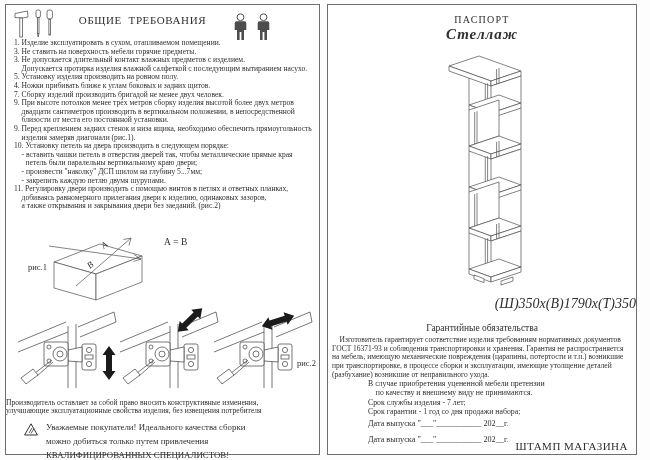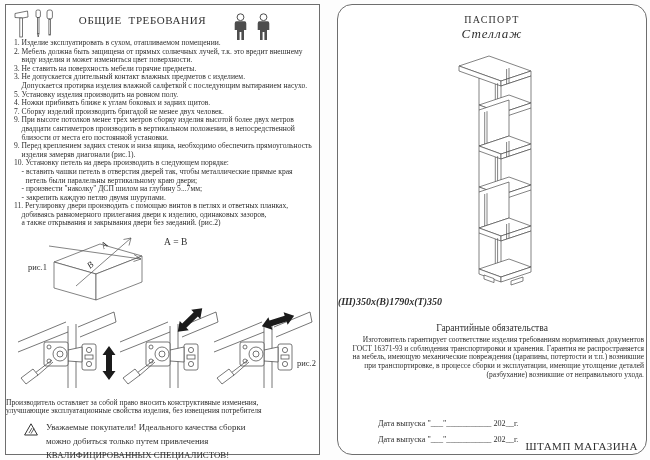--- a/index.html
+++ b/index.html
@@ -1,40 +1,40 @@
 <!DOCTYPE html>
 <html><head>
 <meta charset="utf-8">
 <style>
   html,body{margin:0;padding:0;}
   body{width:650px;height:460px;background:#fdfdfd;position:relative;font-family:"Liberation Serif",serif;color:#2f2f2f;overflow:hidden;}
   .panel{position:absolute;background:#fff;border:1px solid #6e6e6e;}
   #left{left:5px;top:4px;width:313px;height:449px;}
-  #right{left:337px;top:4px;width:308px;height:449px;border-radius:15px;}
+  #right{left:327px;top:4px;width:308px;height:449px;}
   .abs{position:absolute;}
   .pre{white-space:pre-wrap;}
   .lp-title{top:9px;left:0;right:40px;text-align:center;font-size:11px;letter-spacing:0.6px;white-space:pre;}
   .tools-icon{left:7px;top:4px;}
   .people-icon{left:226px;top:8px;}
   .req{top:34px;left:8px;right:0;font-size:7.6px;line-height:8.6px;}
   .req > div{white-space:pre-wrap;}
   .aeqb{left:158px;top:232px;font-size:9.5px;}
   .fig1-label{left:22px;top:257px;font-size:8.5px;}
   .fig1{left:42px;top:232px;}
   .fig2{left:6px;top:295px;}
   .fig2-label{left:291px;top:353px;font-size:8.5px;}
   .manu{top:394px;left:0;right:0;text-align:left;font-size:7.6px;line-height:8.4px;}
   .warn-tri{left:18px;top:418px;}
   .warn-text{left:40px;right:10px;top:415px;text-align:left;font-size:8.8px;font-weight:normal;line-height:14px;}
   .rp-doc{top:9px;left:0;right:0;text-align:center;font-size:10px;letter-spacing:1.2px;}
-  .rp-name{top:21px;left:0;right:0;text-align:center;font-size:13px;font-weight:normal;font-style:italic;letter-spacing:1px;}
+  .rp-name{top:21px;left:0;right:0;text-align:center;font-size:15px;font-weight:bold;font-style:italic;letter-spacing:1px;}
   .shelf{left:121px;top:46px;}
-  .dims{top:291px;left:0;right:0;text-align:left;font-size:10px;font-weight:bold;font-style:italic;}
+  .dims{top:291px;left:0;right:0;text-align:right;font-size:14px;font-weight:normal;font-style:italic;}
   .war-title{top:318px;left:0;right:0;text-align:center;font-size:9.5px;}
-  .war-text{top:331px;left:4px;right:2px;font-size:7.5px;line-height:8.7px;text-align:right;}
+  .war-text{top:331px;left:4px;right:2px;font-size:7.5px;line-height:8.7px;}
   .war-notes{top:374px;left:40px;right:2px;font-size:7.8px;line-height:9.4px;}
   .date1{top:414px;left:40px;font-size:8.2px;}
   .date2{top:430px;left:40px;font-size:8.2px;}
   .stamp{top:435px;right:8px;font-size:11px;letter-spacing:0.5px;}
   svg{overflow:visible;}
   .ln{stroke:#4a4a4a;stroke-width:0.75;fill:none;}
   .lnf{stroke:#4a4a4a;stroke-width:0.75;fill:#fff;}
   .ln7{stroke:#4f4f4f;stroke-width:0.7;fill:none;}
   .lnf7{stroke:#4f4f4f;stroke-width:0.7;fill:#fff;}
   .dk{fill:#4d4d4d;}
@@ -60,22 +60,20 @@
       <g id="psn">
         <circle cx="8.5" cy="4.2" r="3.4" fill="none" stroke="#4d4d4d" stroke-width="1"></circle>
         <path class="dk" d="M4.5,8.2 L12.5,8.2 Q14.3,8.2 14.3,10.5 L14.3,17 L12,17 L12,27 L9.4,27 L9.4,19 L7.6,19 L7.6,27 L5,27 L5,17 L2.7,17 L2.7,10.5 Q2.7,8.2 4.5,8.2 Z"></path>
       </g>
     </defs>
     <use href="#psn" x="0"></use>
     <use href="#psn" x="23"></use>
   </svg>
   <div class="abs req">
     <div>1. Изделие эксплуатировать в сухом, отапливаемом помещении.</div>
-    <div>2. Мебель должна быть защищена от прямых солнечных лучей, т.к. это вредит внешнему
-    виду изделия и может измениться цвет поверхности.</div>
     <div>3. Не ставить на поверхность мебели горячие предметы.</div>
     <div>3. Не допускается длительный контакт влажных предметов с изделием.
     Допускается протирка изделия влажной салфеткой с последующим вытиранием насухо.</div>
     <div>5. Установку изделия производить на ровном полу.</div>
     <div>4. Ножки прибивать ближе к углам боковых и задних щитов.</div>
     <div>7. Сборку изделий производить бригадой не менее двух человек.</div>
     <div>9. При высоте потолков менее трёх метров сборку изделия высотой более двух метров
     двадцати сантиметров производить в вертикальном положении, в непосредственной
     близости от места его постоянной установки.</div>
     <div>9. Перед креплением задних стенок и низа ящика, необходимо обеспечить прямоугольность
@@ -184,16 +182,20 @@
       <polygon points="52,230 64,226 64,230 52,234"></polygon>
     </g>
   </svg>
   <div class="abs dims">(Ш)350х(В)1790х(Т)350</div>
   <div class="abs war-title">Гарантийные обязательства</div>
   <div class="abs war-text pre">    Изготовитель гарантирует соответствие изделия требованиям нормативных документов
 ГОСТ 16371-93 и соблюдения транспортировки и хранения. Гарантия не распространяется
 на мебель, имеющую механические повреждения (царапины, потертости и т.п.) возникшие
 при транспортировке, в процессе сборки и эксплуатации, имеющие утолщение деталей
 (разбухание) возникшие от неправильного ухода.</div>
+  <div class="abs war-notes pre">В случае приобретения уцененной мебели претензии
+    по качеству и внешнему виду не принимаются.
+Срок службы изделия - 7 лет;
+Срок гарантии - 1 год со дня продажи набора;</div>
   <div class="abs date1">Дата выпуска "___"___________ 202__г.</div>
   <div class="abs date2">Дата выпуска "___"___________ 202__г.</div>
   <div class="abs stamp">ШТАМП МАГАЗИНА</div>
 </div>
 
 </body></html>

